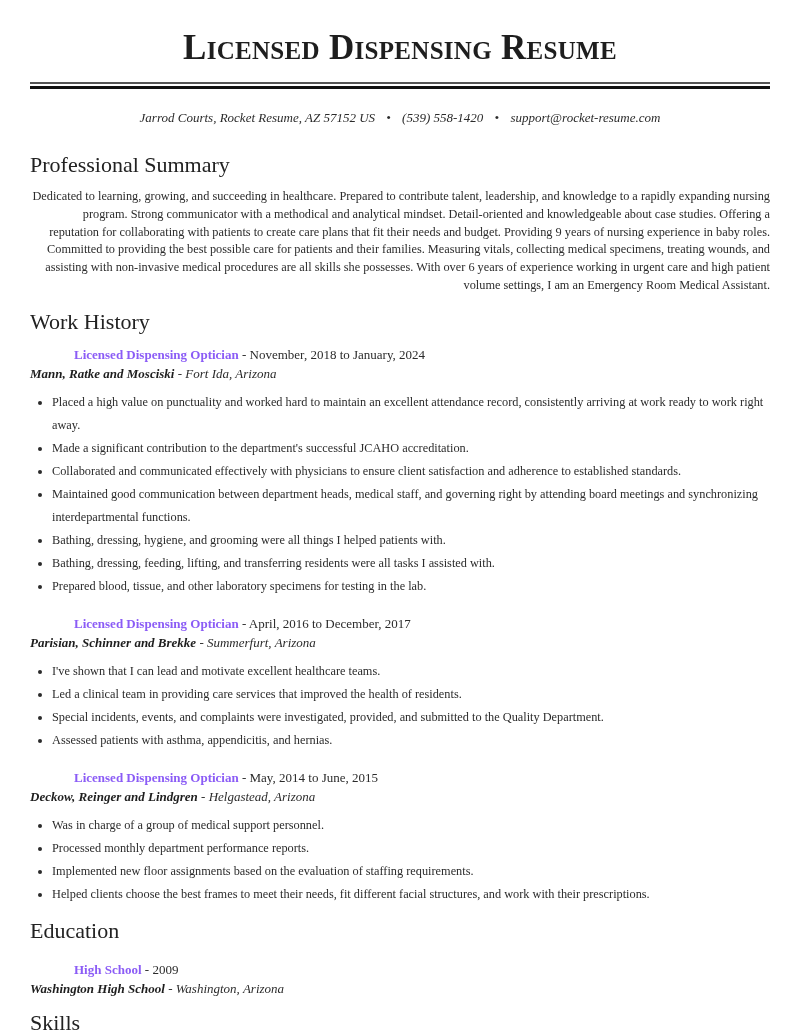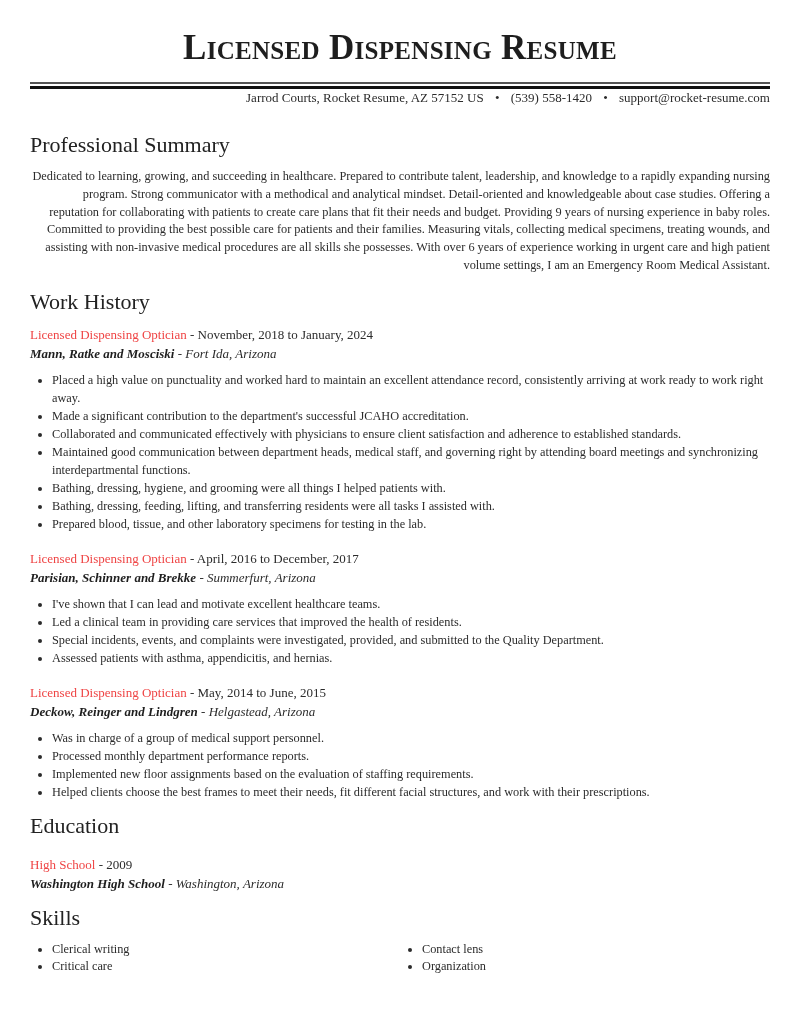--- a/index.html
+++ b/index.html
@@ -20,53 +20,54 @@
       color: #1e1e1e;
       margin: 0;
       padding-top: 28px;
       height: 54px;
       letter-spacing: 0.3px;
     }
     .rule { margin-top: 0; }
     .rule .r1 { height: 2px; background: #555; }
     .rule .r2 { height: 3px; background: #111; margin-top: 2px; }
     .contact {
-      text-align: right;
-      margin-top: 1px;
+      text-align: center;
+      margin-top: 21px;
       font-size: 13px;
       color: #2b2b2b;
       height: 20px;
+      font-style: italic;
     }
     .contact .sep { margin: 0 8px; }
     .section-title {
       font-size: 22px;
       font-weight: normal;
       color: #222;
       margin: 0;
     }
     .summary {
       margin: 10px 0 0 0;
       line-height: 17.8px;
       font-size: 12.3px;
       text-align: right;
       color: #2b2b2b;
     }
     .job { margin-top: 0; }
     .job-head { font-size: 13px; line-height: 19px; }
-    .job-head .role { font-weight: normal; color: #ef4444; }
+    .job-head .role { font-weight: bold; color: #8b5cf6; margin-left: 44px; }
     .job-sub { font-size: 13px; line-height: 19px; font-style: italic; }
     .job-sub .company { font-weight: bold; color: #1e1e1e; }
     ul.bullets {
       margin: 8px 0 0 0;
       padding-left: 22px;
       list-style: disc;
     }
     ul.bullets li {
       font-size: 12.3px;
-      line-height: 18px;
+      line-height: 23px;
       margin: 0;
     }
     .skills {
       display: grid;
       grid-template-columns: 1fr 1fr;
       margin-top: 10px;
     }
     .skills ul { margin: 0; padding-left: 22px; list-style: disc; }
     .skills li { font-size: 12.3px; line-height: 17.6px; }
   </style>

